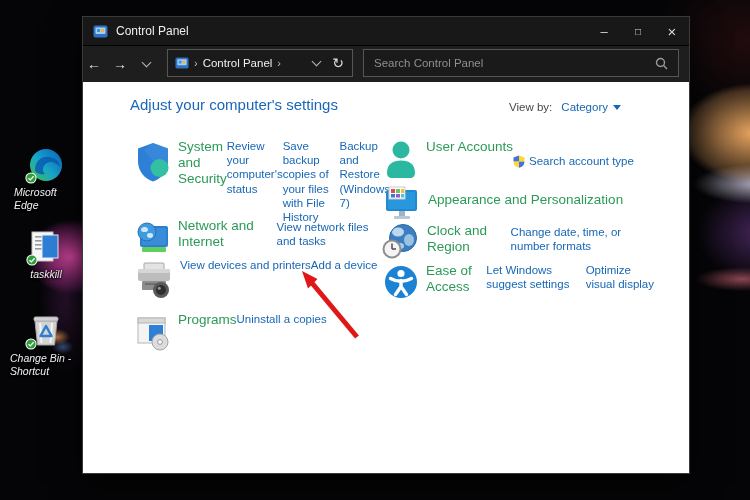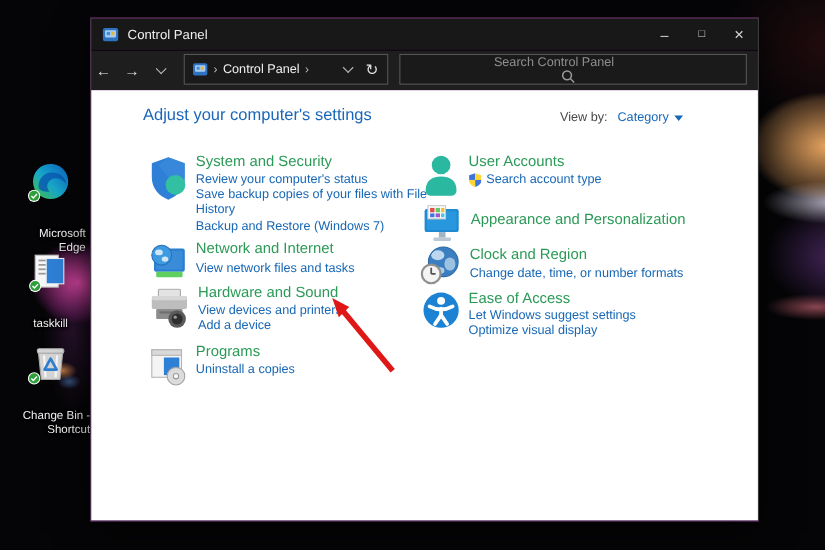--- a/index.html
+++ b/index.html
@@ -17,22 +17,22 @@
       radial-gradient(34px 95px at 66px 300px, rgba(125,48,135,.28), rgba(0,0,0,0) 78%),
       radial-gradient(90px 62px at 752px 133px, rgba(243,172,100,.95), rgba(243,172,100,.25) 68%, rgba(0,0,0,0) 80%),
       radial-gradient(85px 26px at 758px 184px, rgba(196,190,210,.9), rgba(0,0,0,0) 76%),
       radial-gradient(80px 58px at 762px 233px, rgba(70,38,92,.98), rgba(0,0,0,0) 82%),
       radial-gradient(62px 16px at 742px 279px, rgba(226,112,130,.6), rgba(0,0,0,0) 75%),
       radial-gradient(120px 90px at 750px 40px, rgba(60,18,20,.5), rgba(0,0,0,0) 80%),
       #050507;}
   
   .desk-icon{position:absolute;width:64px;display:flex;flex-direction:column;align-items:center;cursor:default;}
   .desk-icon .glyph{position:relative;}
-  .desk-icon .label{margin-top:19px;font-size:10.5px;line-height:1.25;color:#f2f2f2;text-align:right;
-    text-shadow:0 1px 2px rgba(0,0,0,.9),0 0 3px rgba(0,0,0,.8);}
+  .desk-icon .label{margin-top:0;font-size:10.5px;line-height:1.25;color:#f2f2f2;text-align:left;
+    text-shadow:0 1px 2px rgba(0,0,0,.9),0 0 3px rgba(0,0,0,.8);font-style:italic;}
   .badge{position:absolute;left:-4px;bottom:-2px;}
   
   .window{position:absolute;left:82px;top:16px;width:608px;height:458px;box-sizing:border-box;
     border:1px solid #3a3a3a;background:#a21caf;display:flex;flex-direction:column;
     box-shadow:0 10px 30px rgba(0,0,0,.65);}
   .titlebar{height:28px;background:#181818;display:flex;align-items:center;flex:0 0 auto;}
   .titlebar .app-icon{margin-left:10px;display:flex;}
   .titlebar .title{margin-left:8px;font-size:12px;color:#eee;}
   .tb-controls{margin-left:auto;display:flex;height:100%;}
   .tb-btn{width:34px;height:100%;display:flex;align-items:center;justify-content:center;
@@ -47,36 +47,36 @@
   .chev-down{width:6px;height:6px;border-right:1.5px solid #b9b9b9;border-bottom:1.5px solid #b9b9b9;
     transform:rotate(45deg);margin-top:-3px;}
   .addr-box{position:absolute;left:84px;top:3px;width:186px;height:28px;box-sizing:border-box;
     border:1px solid #565656;background:#1a1a1a;display:flex;align-items:center;}
   .addr-box .crumb-sep{color:#bbb;font-size:11px;margin:0 5px;}
   .addr-box .crumb{color:#efefef;font-size:11.5px;}
   .addr-spacer{flex:1;}
   .addr-chev{margin-right:12px;display:flex;align-items:center;}
   .refresh{color:#dedede;font-size:14px;margin-right:8px;}
   .search-box{position:absolute;left:280px;top:3px;width:316px;height:28px;box-sizing:border-box;
-    border:1px solid #565656;background:#1a1a1a;display:flex;align-items:center;flex-direction:column;}
+    border:1px solid #565656;background:#1a1a1a;display:flex;align-items:center;}
   .search-box input{flex:1;background:transparent;border:0;outline:0;color:#c9c9c9;
     font-size:11.5px;padding:0 0 0 10px;font-family:"Liberation Sans",sans-serif;}
   .search-box input::placeholder{color:#8f8f8f;opacity:1;}
   .search-glyph{margin-right:10px;display:flex;}
   
   .content{flex:1;background:#fff;position:relative;overflow:hidden;padding-left:24px;}
   .page-heading{position:absolute;left:47px;top:14px;font-size:15px;color:#1a66b8;}
   .view-by{position:absolute;right:68px;top:19px;display:flex;align-items:center;font-size:11.5px;}
   .view-by .vb-label{color:#484848;margin-right:9px;}
   .view-by .vb-value{color:#1767b5;cursor:pointer;}
   .vb-tri{width:0;height:0;border-left:4px solid transparent;border-right:4px solid transparent;
     border-top:5px solid #1767b5;margin-left:5px;}
   .cat{position:absolute;display:flex;}
   .cat-iconbox{flex:0 0 auto;margin-right:8px;}
-  .cat-text{display:flex;flex-direction:column;}
+  .cat-text{display:flex;flex-direction:row;}
   .cat-title{font-size:13.5px;line-height:16px;color:#2b9a57;text-decoration:none;margin-bottom:1px;cursor:pointer;}
   .cat-link{font-size:11.5px;line-height:14.2px;color:#1767b5;text-decoration:none;cursor:pointer;}
   .cat-link-row{display:flex;align-items:center;gap:4px;}
   .w210{width:212px;}
   .w230{width:236px;}
   
   .arrow-overlay{position:absolute;inset:0;pointer-events:none;z-index:50;}
 </style>
 </head>
 <body>
@@ -260,21 +260,20 @@
           <rect x="2" y="7" width="32" height="12" rx="2" fill="#bdbdbd"></rect>
           <rect x="2" y="7" width="32" height="4" rx="2" fill="#d6d6d6"></rect>
           <rect x="6" y="19" width="24" height="9" rx="1" fill="#8d8d8d"></rect>
           <rect x="9" y="21" width="18" height="2" fill="#6f6f6f"></rect>
           <circle cx="25" cy="28" r="8" fill="#5a5a5a"></circle>
           <circle cx="25" cy="28" r="5" fill="#2e2e2e"></circle>
           <circle cx="23.3" cy="26.3" r="1.5" fill="#9a9a9a"></circle>
         </svg>
       </span>
       <div class="cat-text w210">
-        <a class="cat-title">Hardware and Sound</a>
         <a class="cat-link">View devices and printers</a>
         <a class="cat-link">Add a device</a>
       </div>
     </div>
 
     <div class="cat" style="left:53px;top:230px;">
       <span class="cat-iconbox" style="margin-top:3px;">
         <svg width="34" height="36" viewBox="0 0 34 36">
           <rect x="2" y="3" width="27" height="25" fill="#f4f4f4" stroke="#b5b5b5"></rect>
           <rect x="2" y="3" width="27" height="5" fill="#d9d9d9" stroke="#b5b5b5"></rect>

